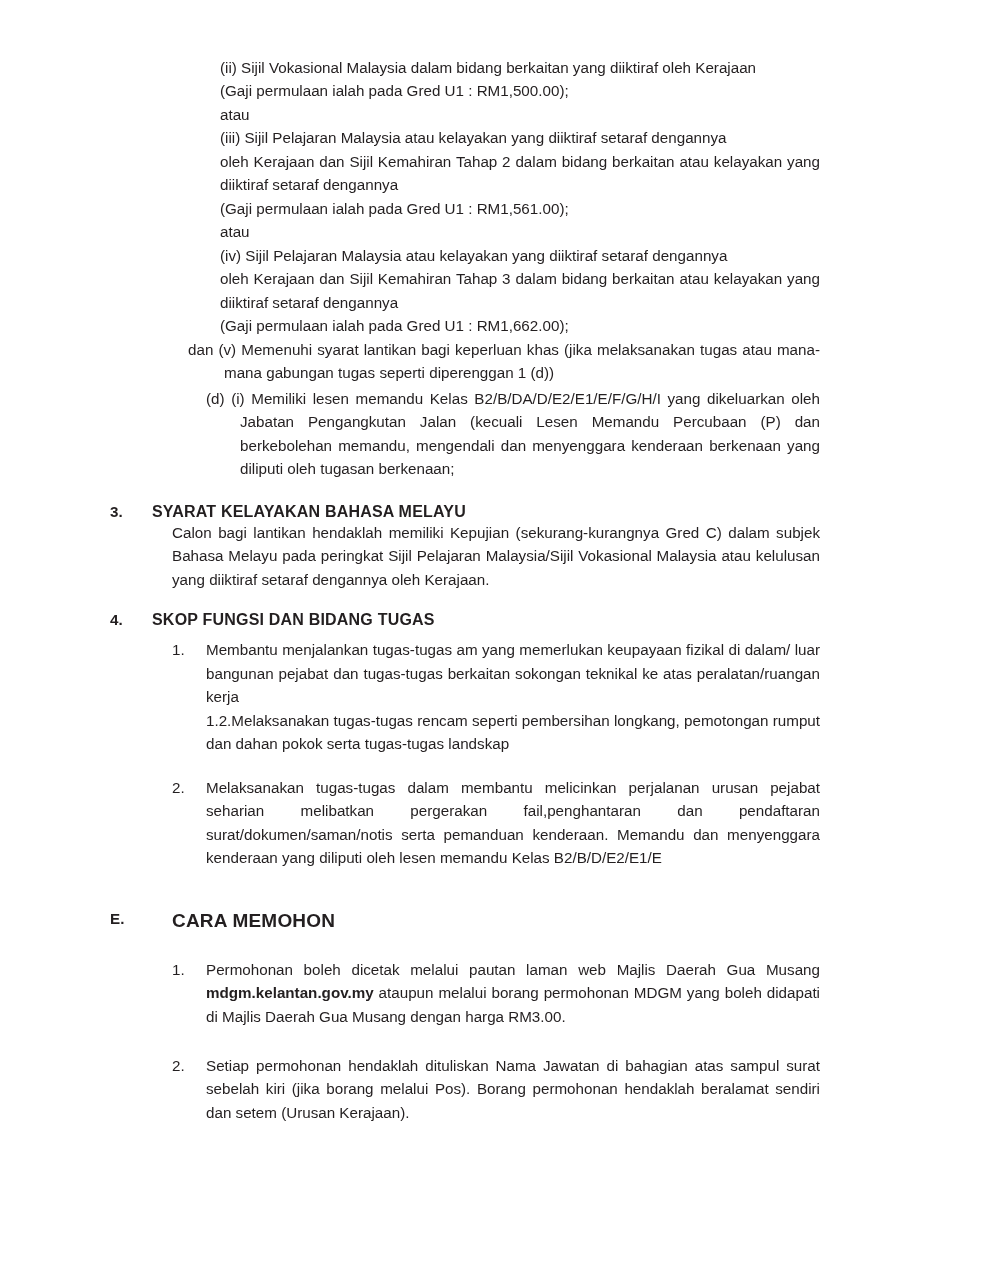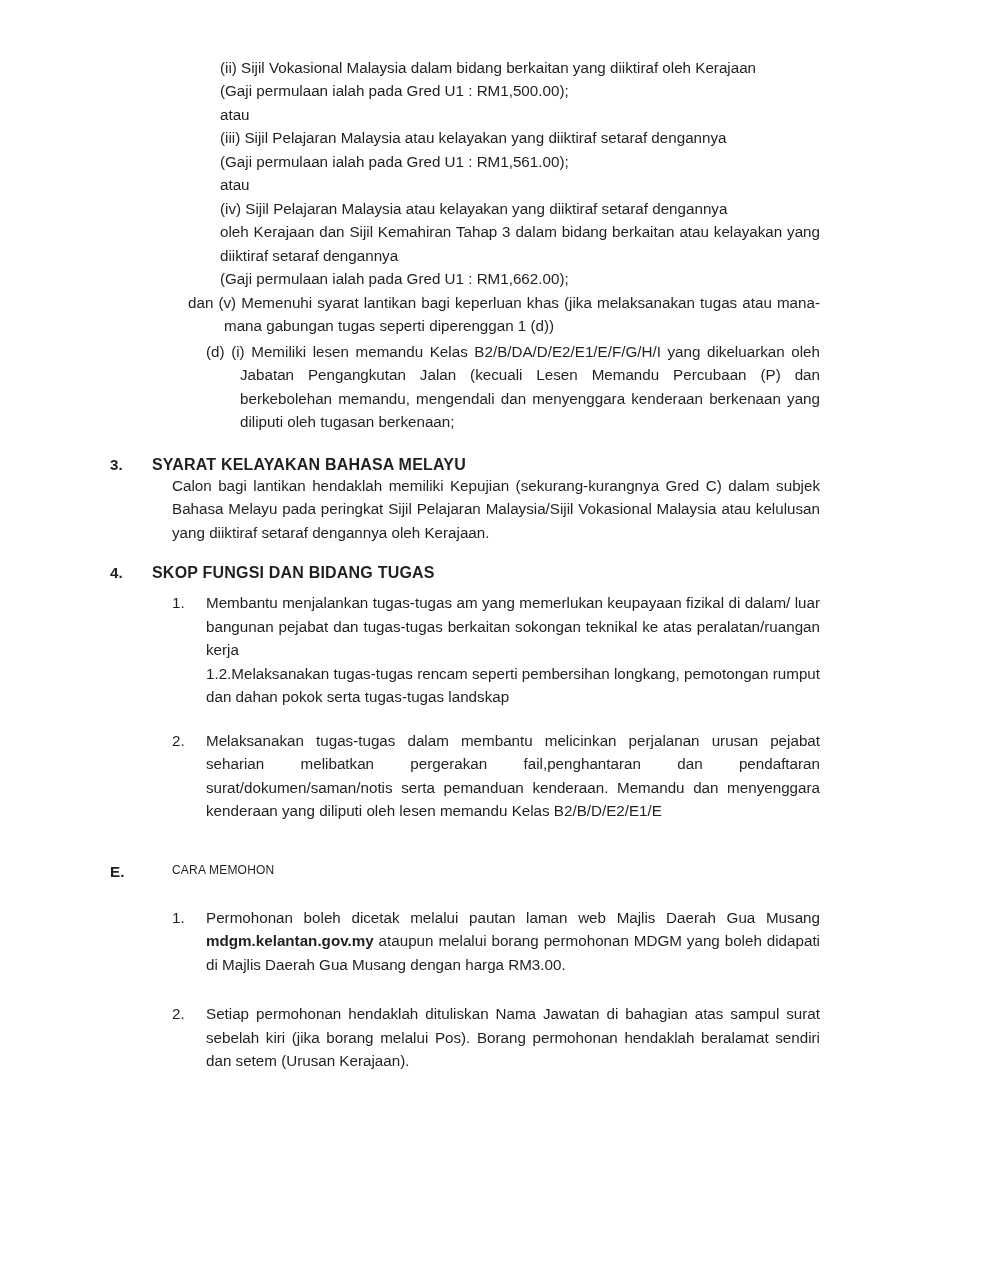--- a/index.html
+++ b/index.html
@@ -87,22 +87,22 @@
     display: flex;
     margin-top: 40px;
   }
   .sec-e .letter {
     width: 62px;
     flex: 0 0 62px;
     font-weight: bold;
     font-size: 15.2px;
   }
   .sec-e .ttl {
-    font-weight: normal;
-    font-size: 12px;
+    font-weight: bold;
+    font-size: 19px;
     letter-spacing: 0.2px;
   }
   .e-body {
     margin-left: 62px;
     margin-top: 26px;
   }
   .e-item {
     display: flex;
     margin-top: 26px;
   }
@@ -132,20 +132,21 @@
 </head>
 <body>
 
 <div class="page">
 
   <div class="ind-a">
     <p class="txt line nowrap-justify">(ii) Sijil Vokasional Malaysia dalam bidang berkaitan yang diiktiraf oleh Kerajaan</p>
     <p class="txt line nowrap-justify">(Gaji permulaan ialah pada Gred U1 : RM1,500.00);</p>
     <p class="txt line nowrap-justify">atau</p>
     <p class="txt line nowrap-justify">(iii) Sijil Pelajaran Malaysia atau kelayakan yang diiktiraf setaraf dengannya</p>
+    <p class="txt line">oleh Kerajaan dan Sijil Kemahiran Tahap 2 dalam bidang berkaitan atau kelayakan yang diiktiraf setaraf dengannya</p>
     <p class="txt line nowrap-justify">(Gaji permulaan ialah pada Gred U1 : RM1,561.00);</p>
     <p class="txt line nowrap-justify">atau</p>
     <p class="txt line nowrap-justify">(iv) Sijil Pelajaran Malaysia atau kelayakan yang diiktiraf setaraf dengannya</p>
     <p class="txt line">oleh Kerajaan dan Sijil Kemahiran Tahap 3 dalam bidang berkaitan atau kelayakan yang diiktiraf setaraf dengannya</p>
     <p class="txt line nowrap-justify">(Gaji permulaan ialah pada Gred U1 : RM1,662.00);</p>
   </div>
 
   <div class="hang-dan">
     <span class="txt inner">dan (v) Memenuhi syarat lantikan bagi keperluan khas (jika melaksanakan tugas atau mana-mana gabungan tugas seperti diperenggan 1 (d))</span>
   </div>

